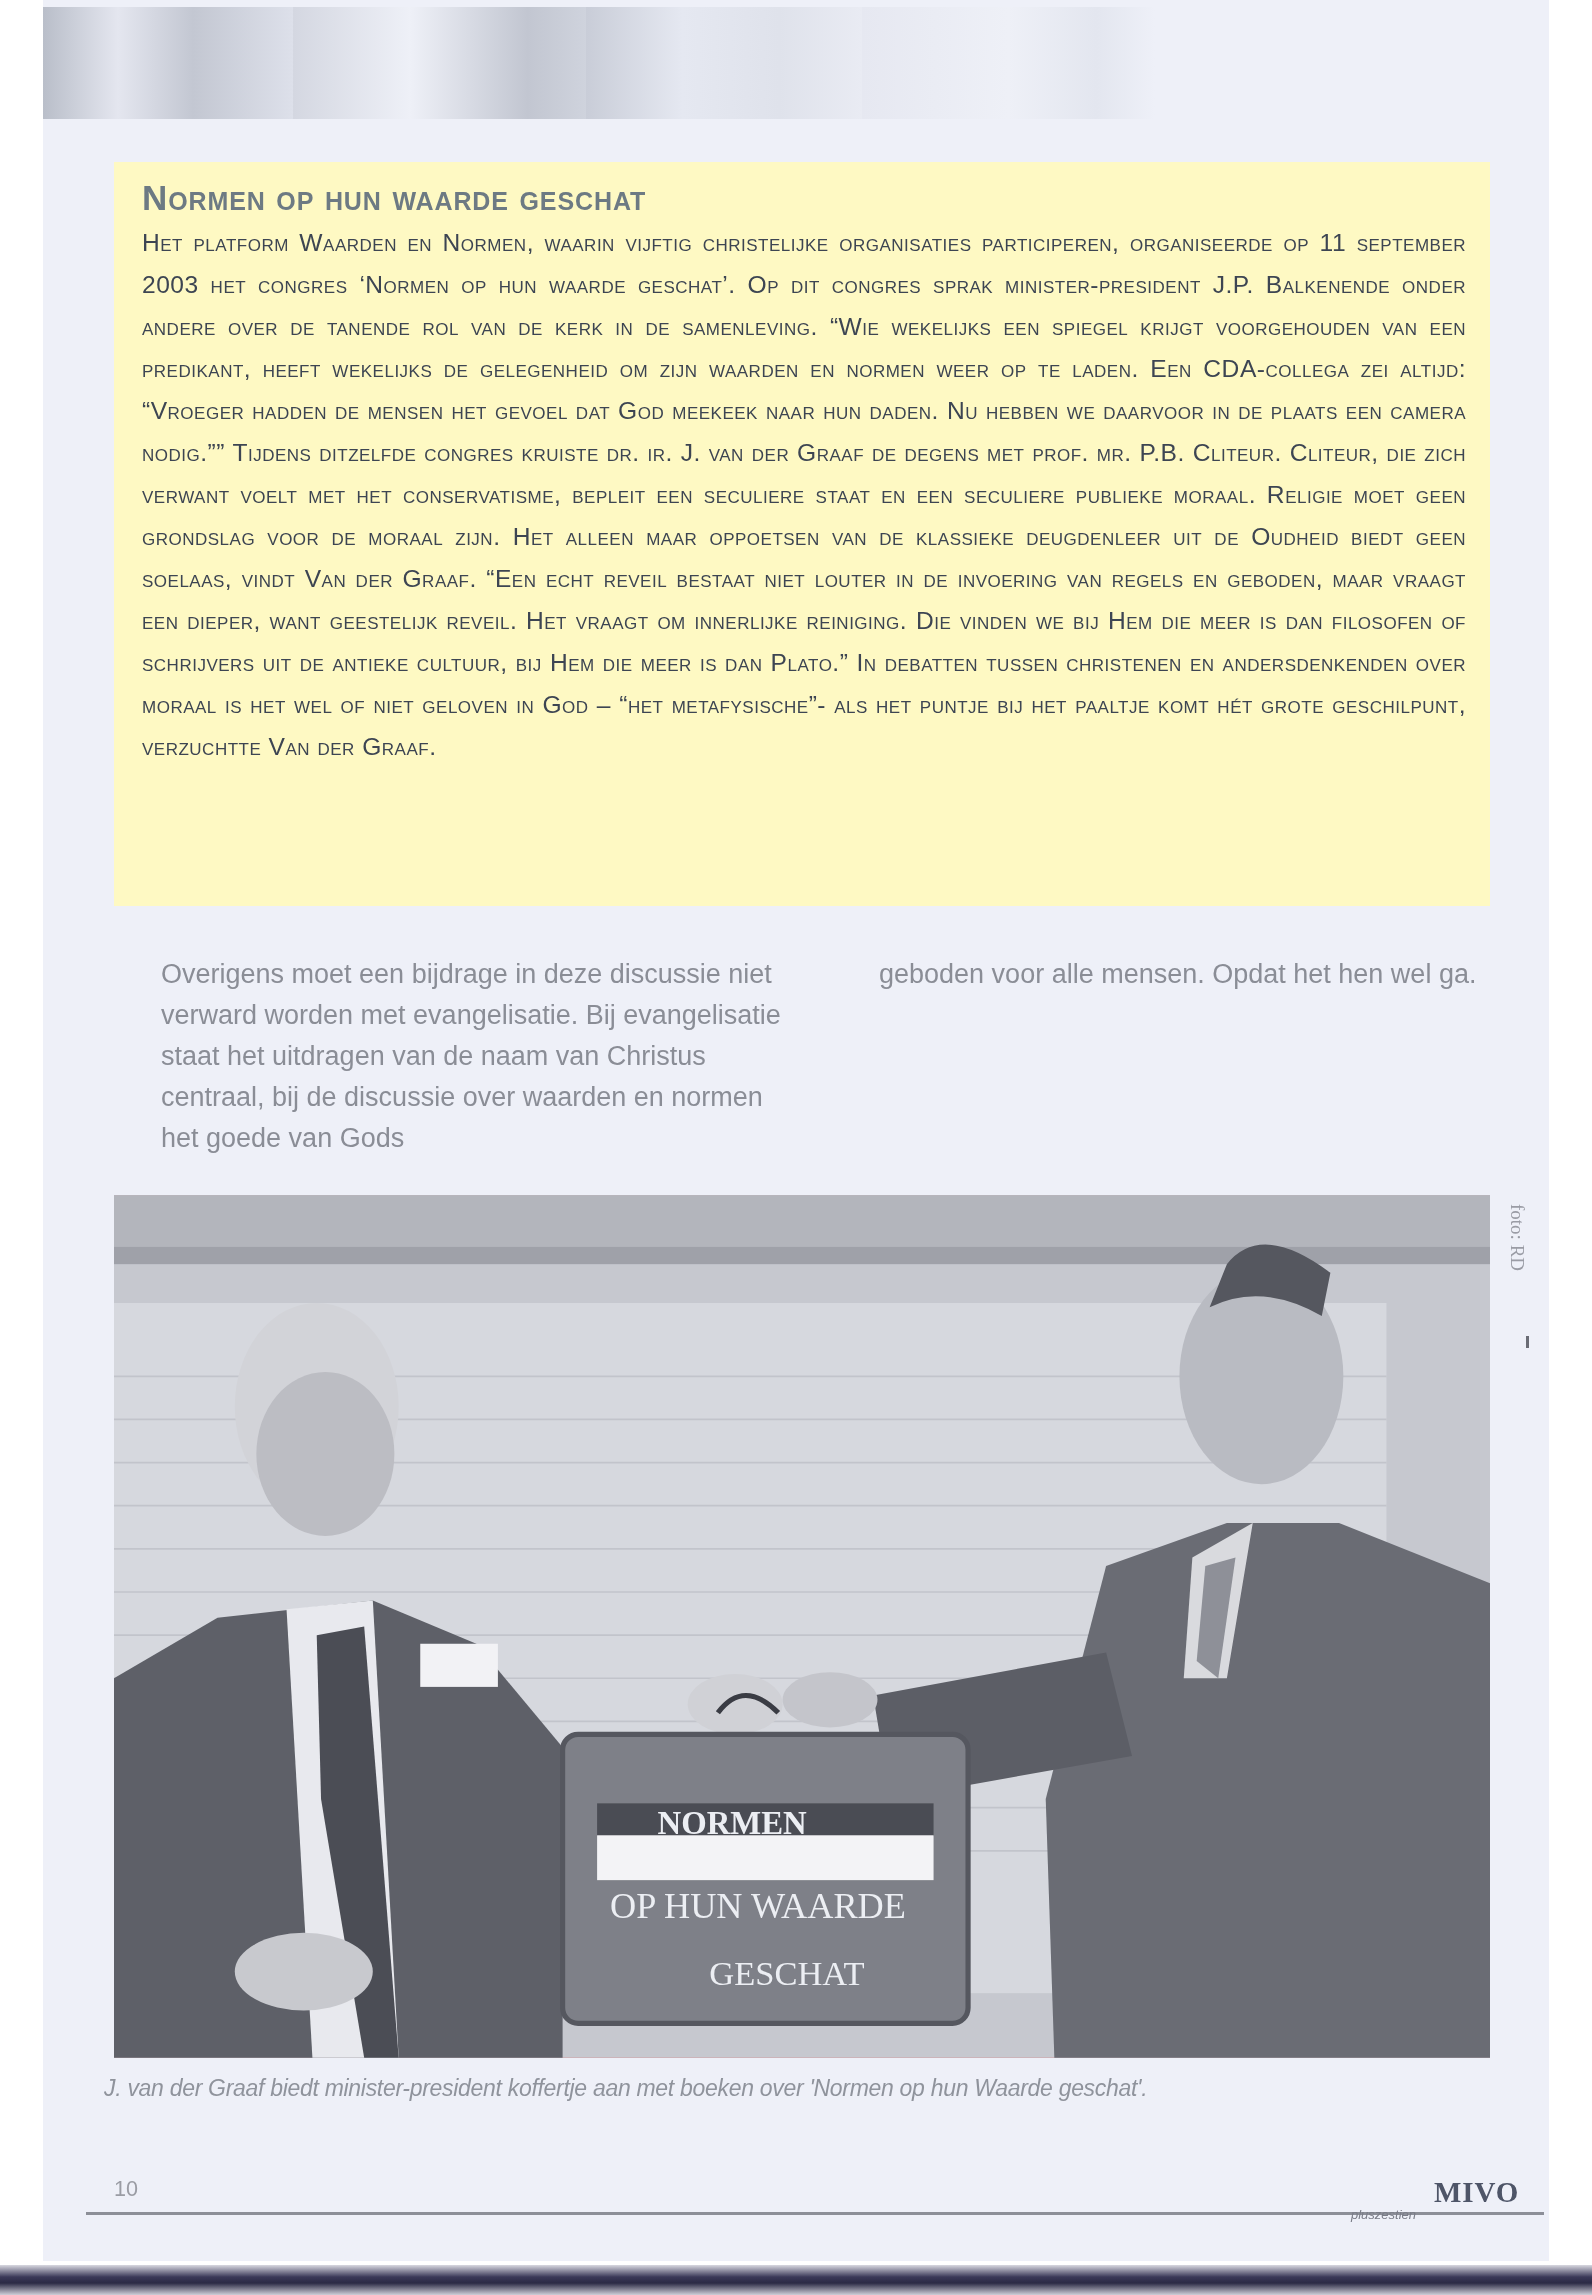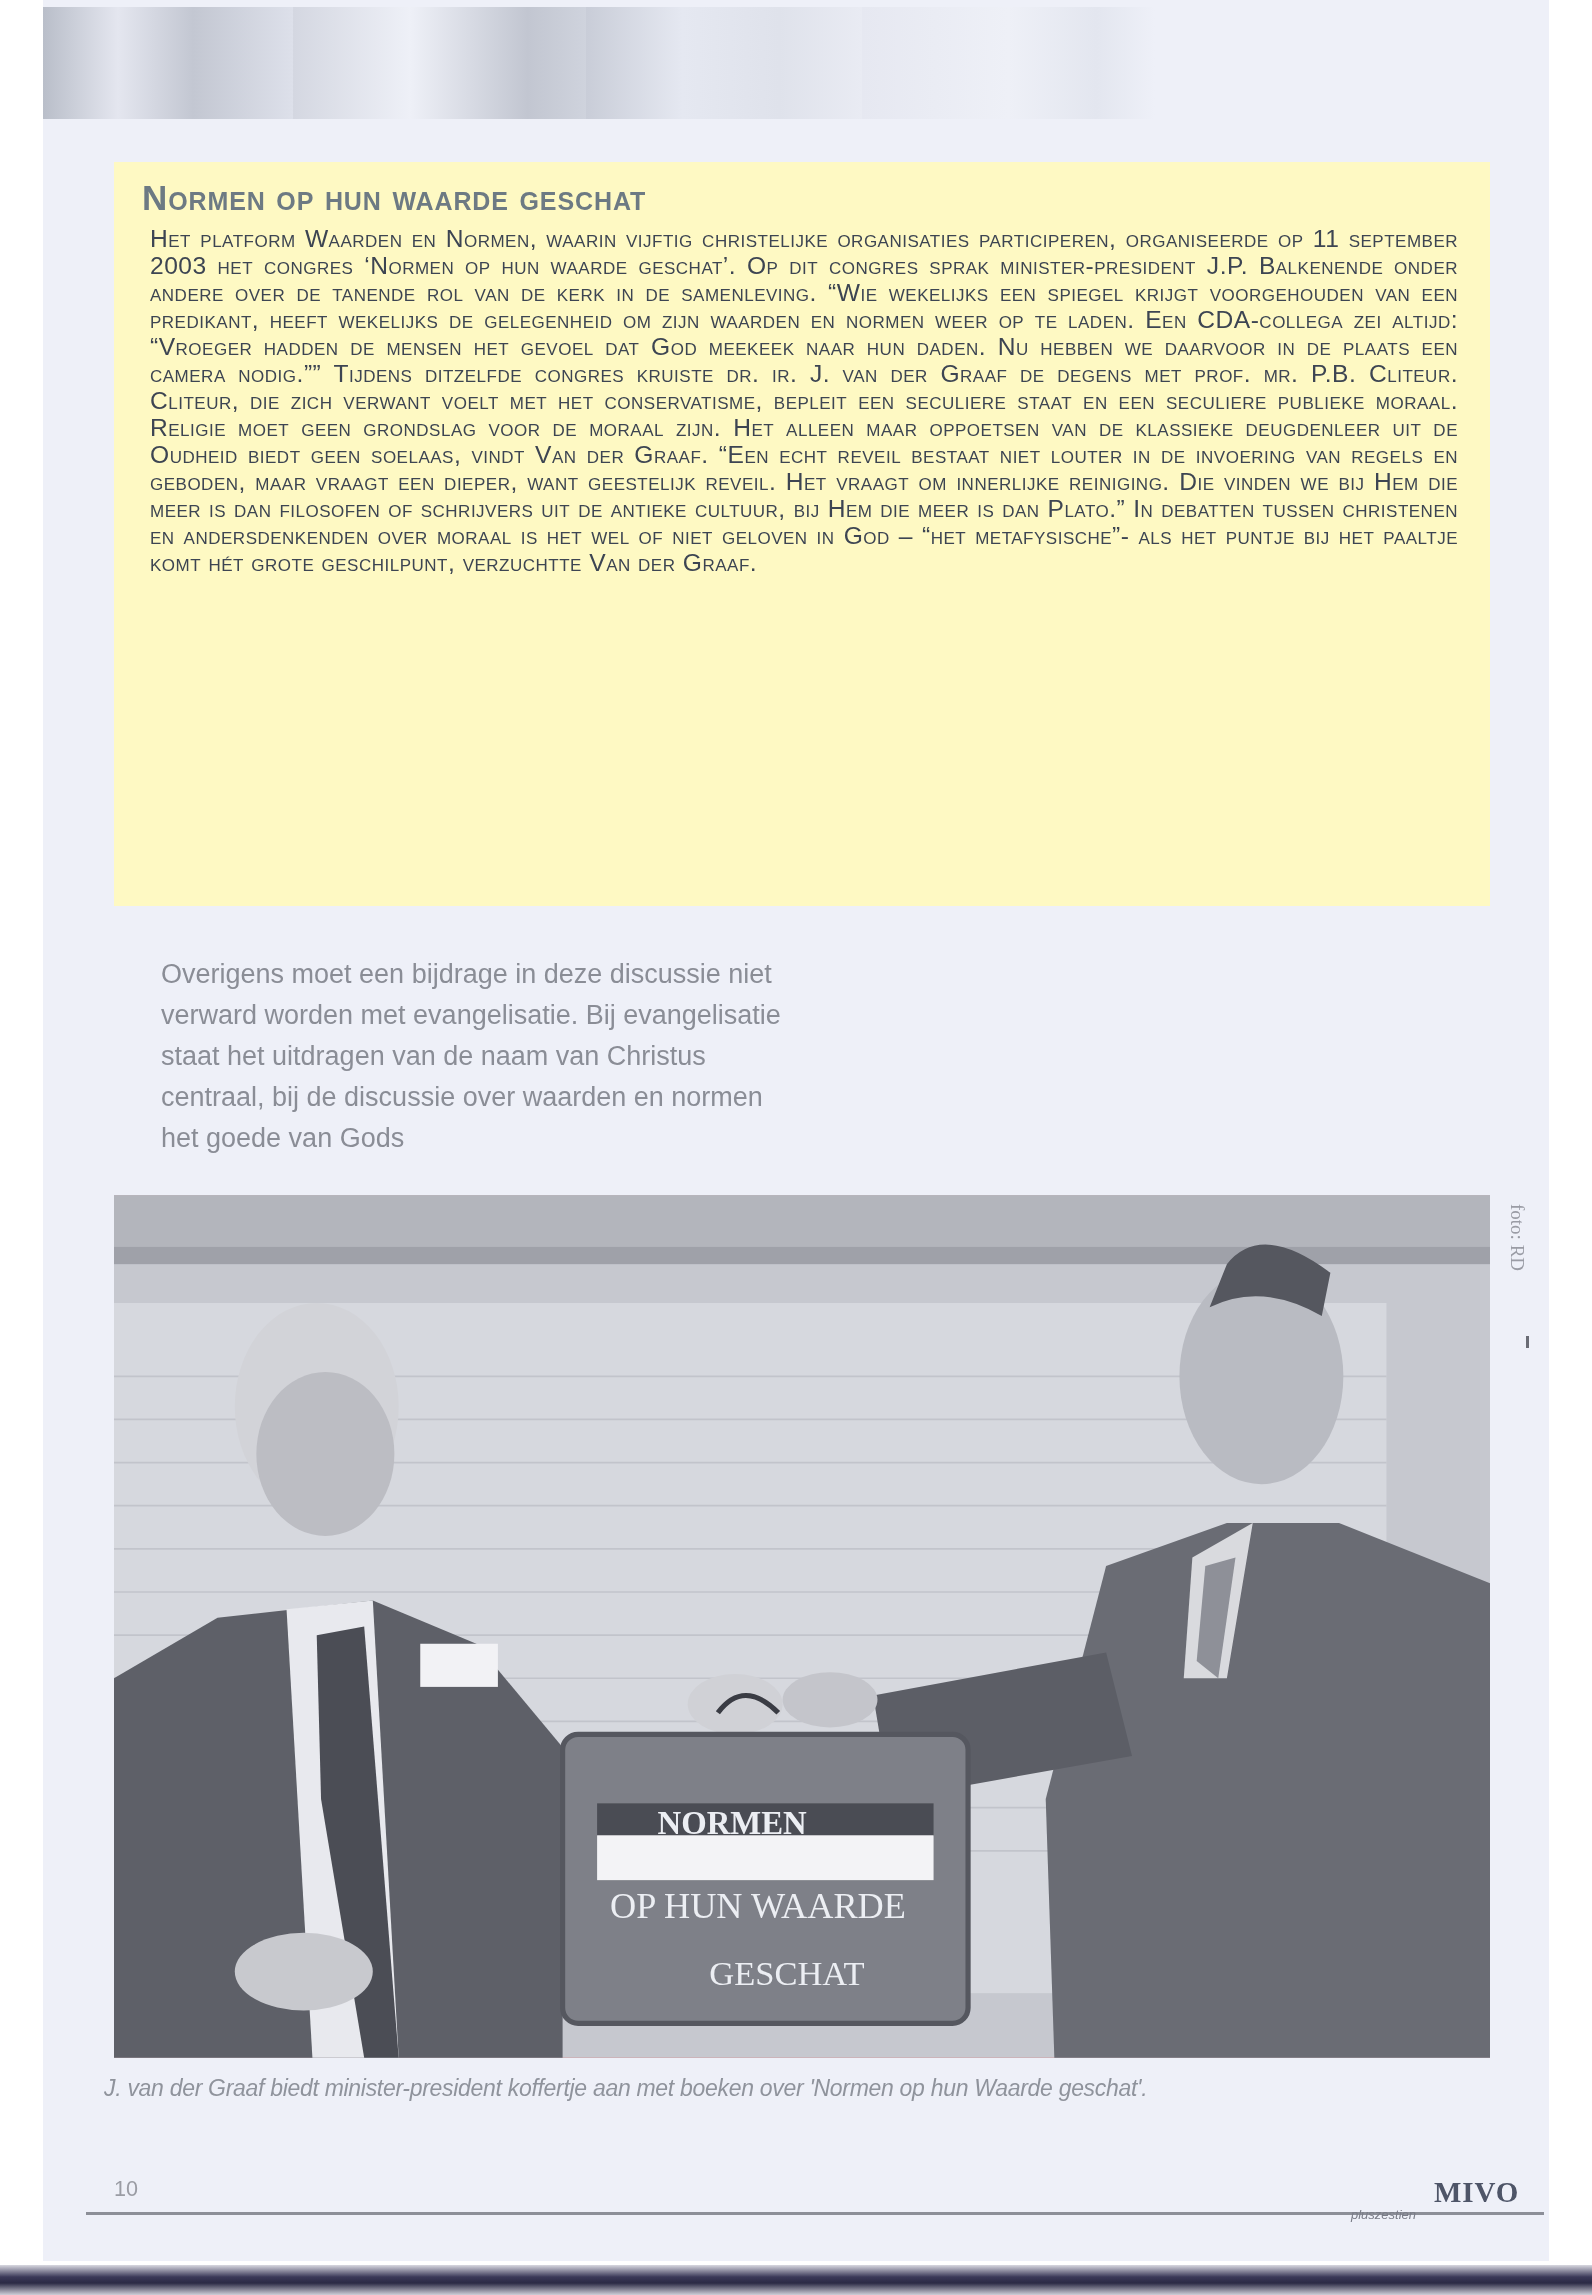--- a/index.html
+++ b/index.html
@@ -33,22 +33,22 @@
   }
   .box-title {
     font-family:"Liberation Sans", sans-serif;
     font-variant:small-caps;
     font-size:35px; color:#6d7a83; letter-spacing:0.9px;
     margin:0 0 5.2px 0; line-height:38px;
   }
   .box-body {
     font-family:"Liberation Sans", sans-serif;
     font-variant:small-caps;
-    font-size:24.6px; line-height:27px; color:#3d4552;
-    letter-spacing:0.5px; margin:8px;
+    font-size:24.6px; line-height:42px; color:#3d4552;
+    letter-spacing:0.5px; margin:0;
     text-align:justify;
   }
   .col {
     position:absolute; top:954px; width:621px;
     font-family:"Liberation Sans", sans-serif;
     font-size:27px; line-height:41px; color:#8a8d96;
   }
   .col p { margin:0 0 41px 0; }
   .col-left { left:161px; }
   .col-right { left:879px; }
@@ -101,20 +101,21 @@
 
 <div class="sidebar-box">
   <h2 class="box-title">Normen op hun waarde geschat</h2>
   <p class="box-body">Het platform Waarden en Normen, waarin vijftig christelijke organisaties participeren, organiseerde op 11 september 2003 het congres ‘Normen op hun waarde geschat’. Op dit congres sprak minister-president J.P. Balkenende onder andere over de tanende rol van de kerk in de samenleving. “Wie wekelijks een spiegel krijgt voorgehouden van een predikant, heeft wekelijks de gelegenheid om zijn waarden en normen weer op te laden. Een CDA-collega zei altijd: “Vroeger hadden de mensen het gevoel dat God meekeek naar hun daden. Nu hebben we daarvoor in de plaats een camera nodig.”” Tijdens ditzelfde congres kruiste dr. ir. J. van der Graaf de degens met prof. mr. P.B. Cliteur. Cliteur, die zich verwant voelt met het conservatisme, bepleit een seculiere staat en een seculiere publieke moraal. Religie moet geen grondslag voor de moraal zijn. Het alleen maar oppoetsen van de klassieke deugdenleer uit de Oudheid biedt geen soelaas, vindt Van der Graaf. “Een echt reveil bestaat niet louter in de invoering van regels en geboden, maar vraagt een dieper, want geestelijk reveil. Het vraagt om innerlijke reiniging. Die vinden we bij Hem die meer is dan filosofen of schrijvers uit de antieke cultuur, bij Hem die meer is dan Plato.” In debatten tussen christenen en andersdenkenden over moraal is het wel of niet geloven in God – “het metafysische”- als het puntje bij het paaltje komt hét grote geschilpunt, verzuchtte Van der Graaf.</p>
 </div>
 
 <div class="col col-left">
   <p>Overigens moet een bijdrage in deze discussie niet verward worden met evangelisatie. Bij evangelisatie staat het uitdragen van de naam van Christus centraal, bij de discussie over waarden en normen het goede van Gods</p>
 </div>
 <div class="col col-right">
+  <p>geboden voor alle mensen. Opdat het hen wel ga.</p>
 </div>
 
 <div class="photo">
   <svg width="1376" height="863" viewBox="0 0 1595 1000" xmlns="http://www.w3.org/2000/svg">
     <rect x="0" y="0" width="1595" height="1000" fill="#c6c8cf"></rect>
     <rect x="0" y="0" width="1595" height="70" fill="#b3b5bc"></rect>
     <rect x="0" y="60" width="1595" height="20" fill="#9fa1a9"></rect>
     <rect x="0" y="125" width="1475" height="800" fill="#d6d8de"></rect>
     <g stroke="#c2c4cb" stroke-width="2">
       <line x1="0" y1="210" x2="1475" y2="210"></line>

